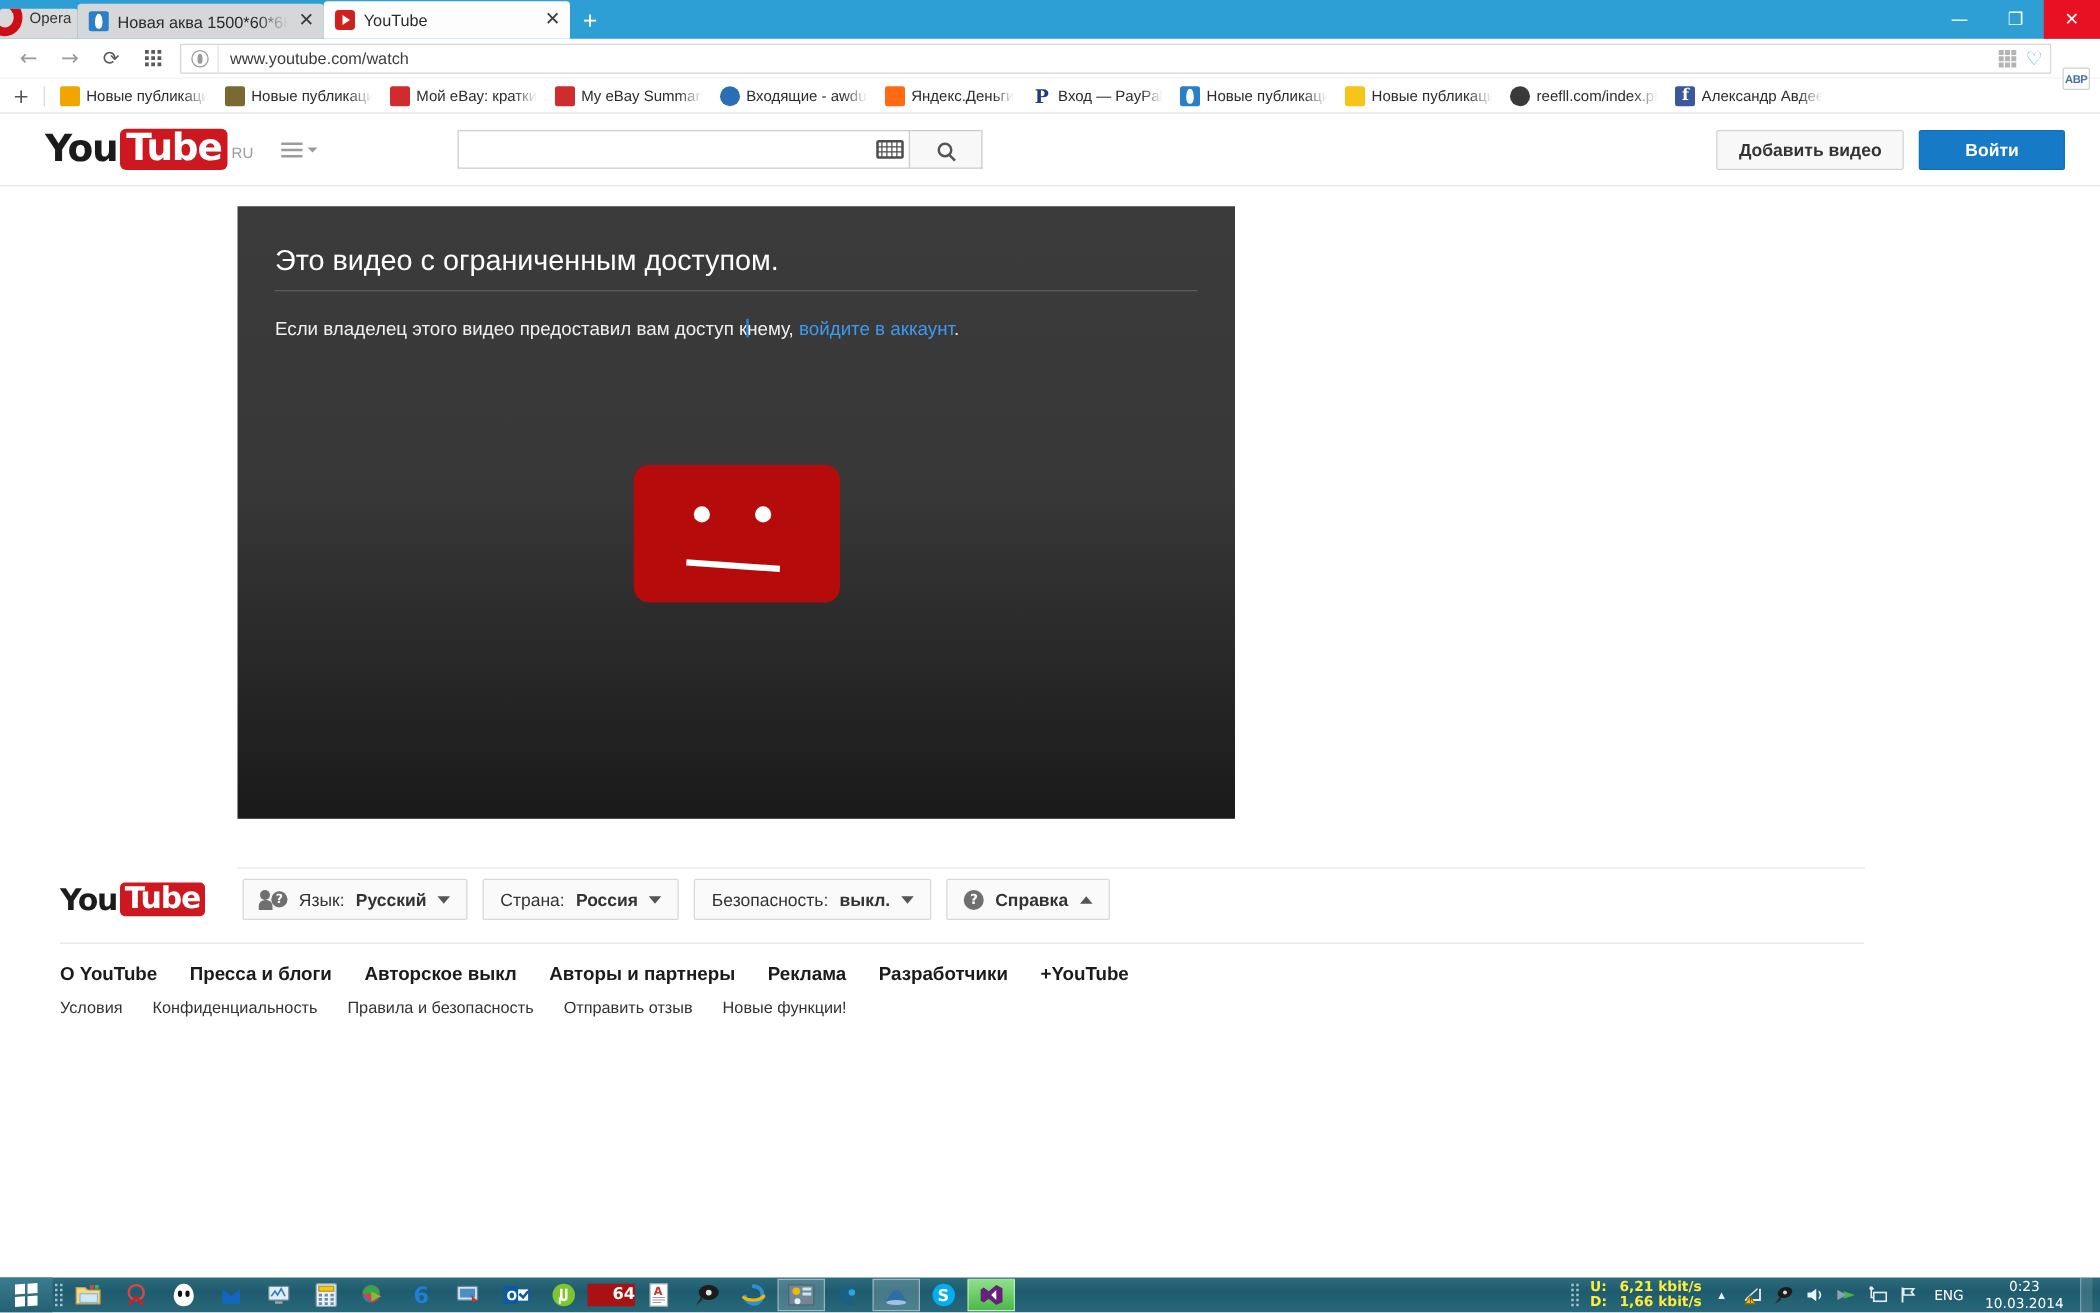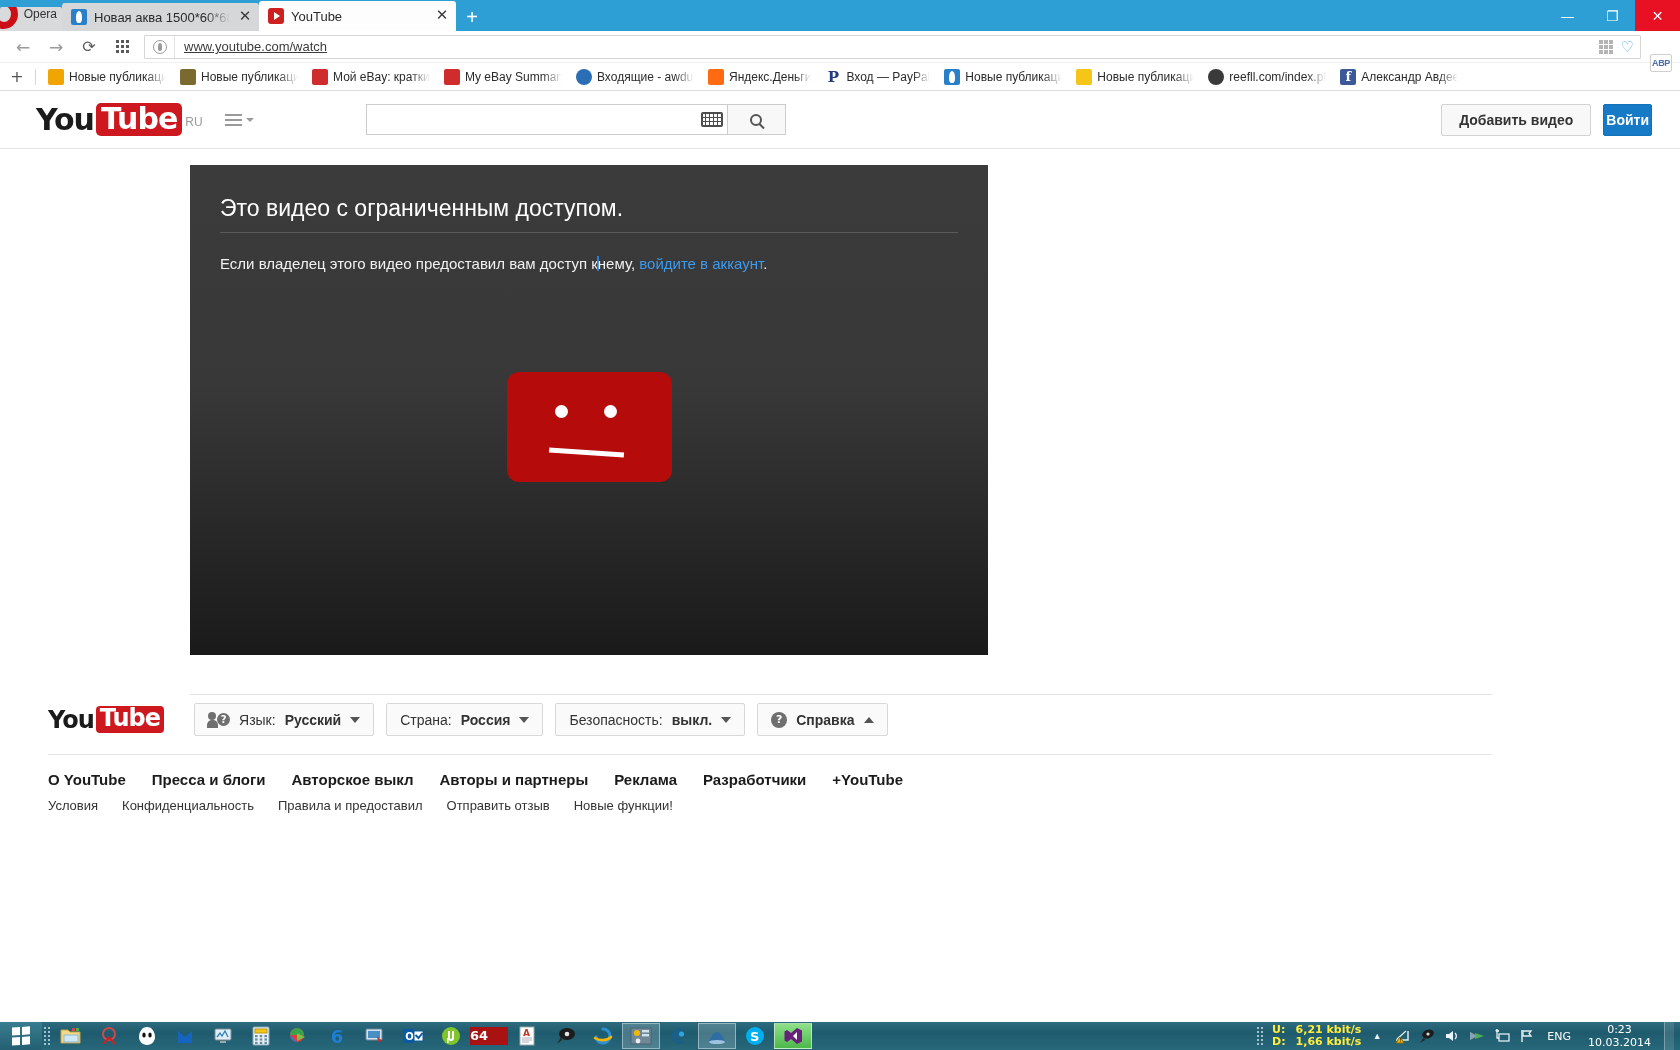--- a/index.html
+++ b/index.html
@@ -92,21 +92,21 @@
     border-right: 1px solid #e3e3e3;
   }
   .url-badge .circ {
     width: 14px; height: 14px; border-radius: 50%; border: 1.5px solid #9a9a9a;
     position: relative;
   }
   .url-badge .circ::after{
     content:""; position:absolute; left:4px; top:2px; width:4px; height:8px;
     background:#9a9a9a; border-radius:50% 50% 40% 40%;
   }
-  .url-text { font-size: 13px; color: #3c3c3c; padding-left: 9px; text-decoration: underline; }
+  .url-text { font-size: 13px; color: #3c3c3c; padding-left: 9px; }
   .urlright { display: flex; align-items: center; gap: 8px; padding-right: 6px; }
   .sq-grid { display:grid; grid-template-columns: repeat(3, 4px); gap:1px; }
   .sq-grid i { width:4px; height:4px; background:#b4b4b4; display:block; }
   .heart { color: #59b3e0; font-size: 15px; font-family:"DejaVu Sans", sans-serif; }
   .abp {
     width: 22px; height: 18px; border: 1px solid #cfcfcf; border-radius: 2px;
     color: #4a6fa5; font-size: 9px; font-weight: bold; display:flex;
     align-items:center; justify-content:center; letter-spacing: -0.4px; margin-top: 32px;
   }
 
@@ -168,21 +168,21 @@
   }
   .mag { width:12px; height:12px; border:2px solid #555; border-radius:50%; position:relative; }
   .mag::after { content:""; position:absolute; right:-5px; bottom:-3px; width:7px; height:2px; background:#555; transform:rotate(45deg); }
 
   .yt-head-right { margin-left: auto; display:flex; align-items:center; gap: 12px; padding-right: 10px; }
   .btn-add {
     height: 32px; padding: 0 17px; border:1px solid #d3d3d3; background:#f8f8f8;
     display:flex; align-items:center; font-size: 14px; font-weight:bold; color:#333; border-radius:2px;
   }
   .btn-signin {
-    height: 32px; padding: 0 2px; background:#167ac6; color:#fff; border:1px solid #1172b8;
+    height: 32px; padding: 0 36px; background:#167ac6; color:#fff; border:1px solid #1172b8;
     display:flex; align-items:center; font-size: 14px; font-weight:bold; border-radius:2px;
   }
 
   
   .yt-content { padding: 16px 0 0 0; }
   .content-card {
     margin-left: 190px; width: 1302px; background:#fff; min-height: 530px;
     border-bottom: 1px solid #e2e2e2;
   }
   .player {
@@ -501,21 +501,21 @@
         <a href="#" style="color:inherit;text-decoration:none">Авторское выкл</a>
         <a href="#" style="color:inherit;text-decoration:none">Авторы и партнеры</a>
         <a href="#" style="color:inherit;text-decoration:none">Реклама</a>
         <a href="#" style="color:inherit;text-decoration:none">Разработчики</a>
         <a href="#" style="color:inherit;text-decoration:none">+YouTube</a>
       </div>
 
       <div class="footer-links2">
         <a href="#" style="color:inherit;text-decoration:none">Условия</a>
         <a href="#" style="color:inherit;text-decoration:none">Конфиденциальность</a>
-        <a href="#" style="color:inherit;text-decoration:none">Правила и предоставил</a>
+        <a href="#" style="color:inherit;text-decoration:none">Правила и безопасность</a>
         <a href="#" style="color:inherit;text-decoration:none">Отправить отзыв</a>
         <a href="#" style="color:inherit;text-decoration:none">Новые функции!</a>
       </div>
     </div>
   </div>
 </div>
 
 <div class="taskbar">
   <div class="start">
     <span class="winlogo">
@@ -615,21 +615,21 @@
       </svg>
   </div>
   <div class="tbicon">
     <svg width="20" height="20" viewBox="0 0 20 20">
         <circle cx="10" cy="10" r="9" fill="#7ec62c"></circle>
         <path d="M7 5v7a3 3 0 0 0 6 0V5h-2v7a1 1 0 0 1-2 0V5z" fill="#fff"></path>
         <rect x="6" y="12" width="1.6" height="5" fill="#fff"></rect>
       </svg>
   </div>
   <div class="tbicon">
-    <span style="display:block;width:46px;height:18px;background:#a81212;color:#fff;font:bold 13px 'DejaVu Sans',sans-serif;text-align:left;line-height:18px">64</span>
+    <span style="display:block;width:46px;height:18px;background:#a81212;color:#fff;font:bold 13px 'DejaVu Sans',sans-serif;text-align:right;line-height:18px">64</span>
   </div>
   <div class="tbicon">
     <svg width="18" height="20" viewBox="0 0 18 20">
         <rect x="2" y="1" width="14" height="18" fill="#fff" stroke="#9aa"></rect>
         <text x="5" y="10" font-size="9" font-family="DejaVu Sans" fill="#c0392b" font-weight="bold">A</text>
         <g stroke="#99a" stroke-width="0.8">
           <path d="M4 12h10M4 14h10M4 16h7"></path>
         </g>
       </svg>
   </div>

